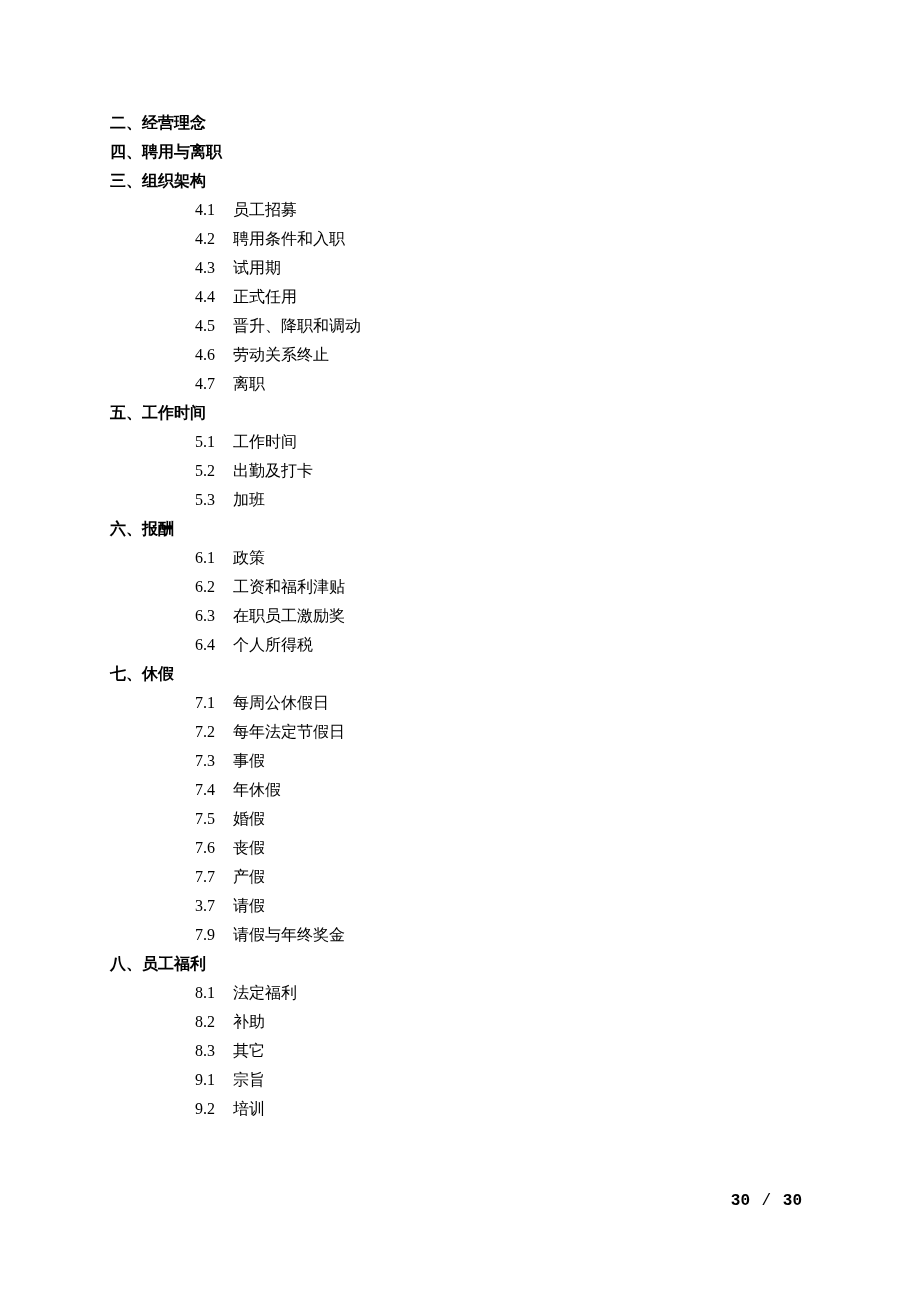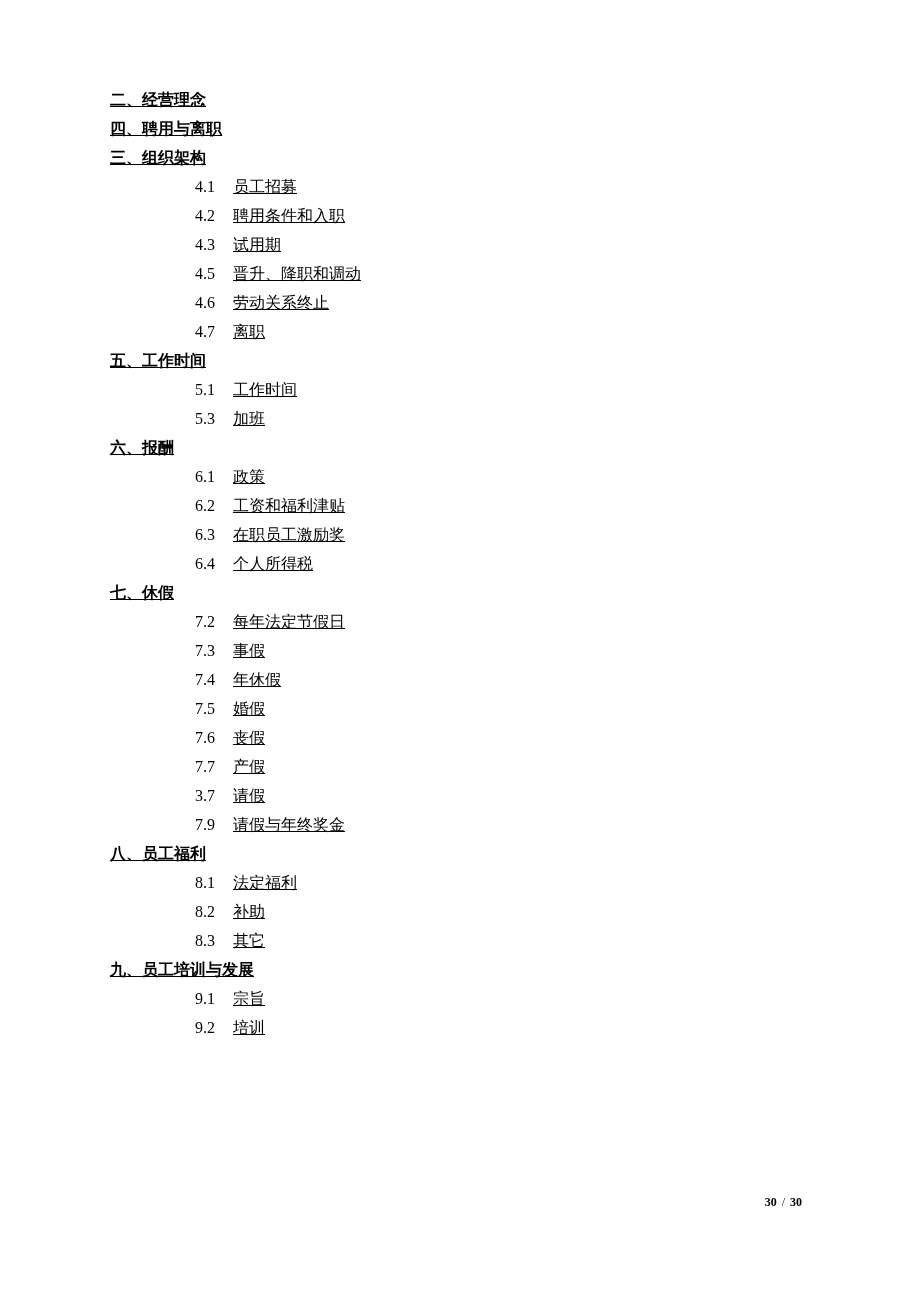--- a/index.html
+++ b/index.html
@@ -10,85 +10,86 @@
     body {
       width: 920px;
       height: 1302px;
       background: #ffffff;
       font-family: "SimSun", "宋体", serif;
       font-size: 16px;
       color: #000000;
       position: relative;
     }
     .content {
-      padding: 85px 110px 0 110px;
-      text-decoration: underline;
+      padding: 108px 110px 0 110px;
     }
     .section-title {
       font-weight: bold;
       line-height: 29px;
       margin-bottom: 0;
     }
     .sub-item {
       padding-left: 45px;
       line-height: 29px;
       font-weight: normal;
     }
     .sub-num {
       display: inline-block;
       width: 38px;
       margin-left: 40px;
     }
     .footer {
       position: absolute;
       bottom: 92px;
       right: 118px;
-      font-family: Liberation Serif, serif;
-      font-size: 12px;
+      font-family: Liberation Mono, monospace;
+      font-size: 16px;
       font-weight: bold;
     }
     .footer .slash {
       font-weight: normal;
       margin: 0 2px;
     }
   </style>
 </head>
 <body>
 
 <div class="content">
     <div class="section-title">二、经营理念</div>
     <div class="section-title">四、聘用与离职</div>
     <div class="section-title">三、组织架构</div>
     <div class="sub-item"><span class="sub-num">4.1</span><span>员工招募</span></div>
     <div class="sub-item"><span class="sub-num">4.2</span><span>聘用条件和入职</span></div>
     <div class="sub-item"><span class="sub-num">4.3</span><span>试用期</span></div>
+    <div class="sub-item"><span class="sub-num">4.4</span><span>正式任用</span></div>
     <div class="sub-item"><span class="sub-num">4.5</span><span>晋升、降职和调动</span></div>
     <div class="sub-item"><span class="sub-num">4.6</span><span>劳动关系终止</span></div>
     <div class="sub-item"><span class="sub-num">4.7</span><span>离职</span></div>
     <div class="section-title">五、工作时间</div>
     <div class="sub-item"><span class="sub-num">5.1</span><span>工作时间</span></div>
+    <div class="sub-item"><span class="sub-num">5.2</span><span>出勤及打卡</span></div>
     <div class="sub-item"><span class="sub-num">5.3</span><span>加班</span></div>
     <div class="section-title">六、报酬</div>
     <div class="sub-item"><span class="sub-num">6.1</span><span>政策</span></div>
     <div class="sub-item"><span class="sub-num">6.2</span><span>工资和福利津贴</span></div>
     <div class="sub-item"><span class="sub-num">6.3</span><span>在职员工激励奖</span></div>
     <div class="sub-item"><span class="sub-num">6.4</span><span>个人所得税</span></div>
     <div class="section-title">七、休假</div>
+    <div class="sub-item"><span class="sub-num">7.1</span><span>每周公休假日</span></div>
     <div class="sub-item"><span class="sub-num">7.2</span><span>每年法定节假日</span></div>
     <div class="sub-item"><span class="sub-num">7.3</span><span>事假</span></div>
     <div class="sub-item"><span class="sub-num">7.4</span><span>年休假</span></div>
     <div class="sub-item"><span class="sub-num">7.5</span><span>婚假</span></div>
     <div class="sub-item"><span class="sub-num">7.6</span><span>丧假</span></div>
     <div class="sub-item"><span class="sub-num">7.7</span><span>产假</span></div>
     <div class="sub-item"><span class="sub-num">3.7</span><span>请假</span></div>
     <div class="sub-item"><span class="sub-num">7.9</span><span>请假与年终奖金</span></div>
     <div class="section-title">八、员工福利</div>
     <div class="sub-item"><span class="sub-num">8.1</span><span>法定福利</span></div>
     <div class="sub-item"><span class="sub-num">8.2</span><span>补助</span></div>
     <div class="sub-item"><span class="sub-num">8.3</span><span>其它</span></div>
-    <div class="section-title">九、员工培训与发展</div>
     <div class="sub-item"><span class="sub-num">9.1</span><span>宗旨</span></div>
     <div class="sub-item"><span class="sub-num">9.2</span><span>培训</span></div>
   </div>
 
 <div class="footer">
   <span>30</span><span class="slash"> / </span><span>30</span>
 </div>
 
 </body></html>

